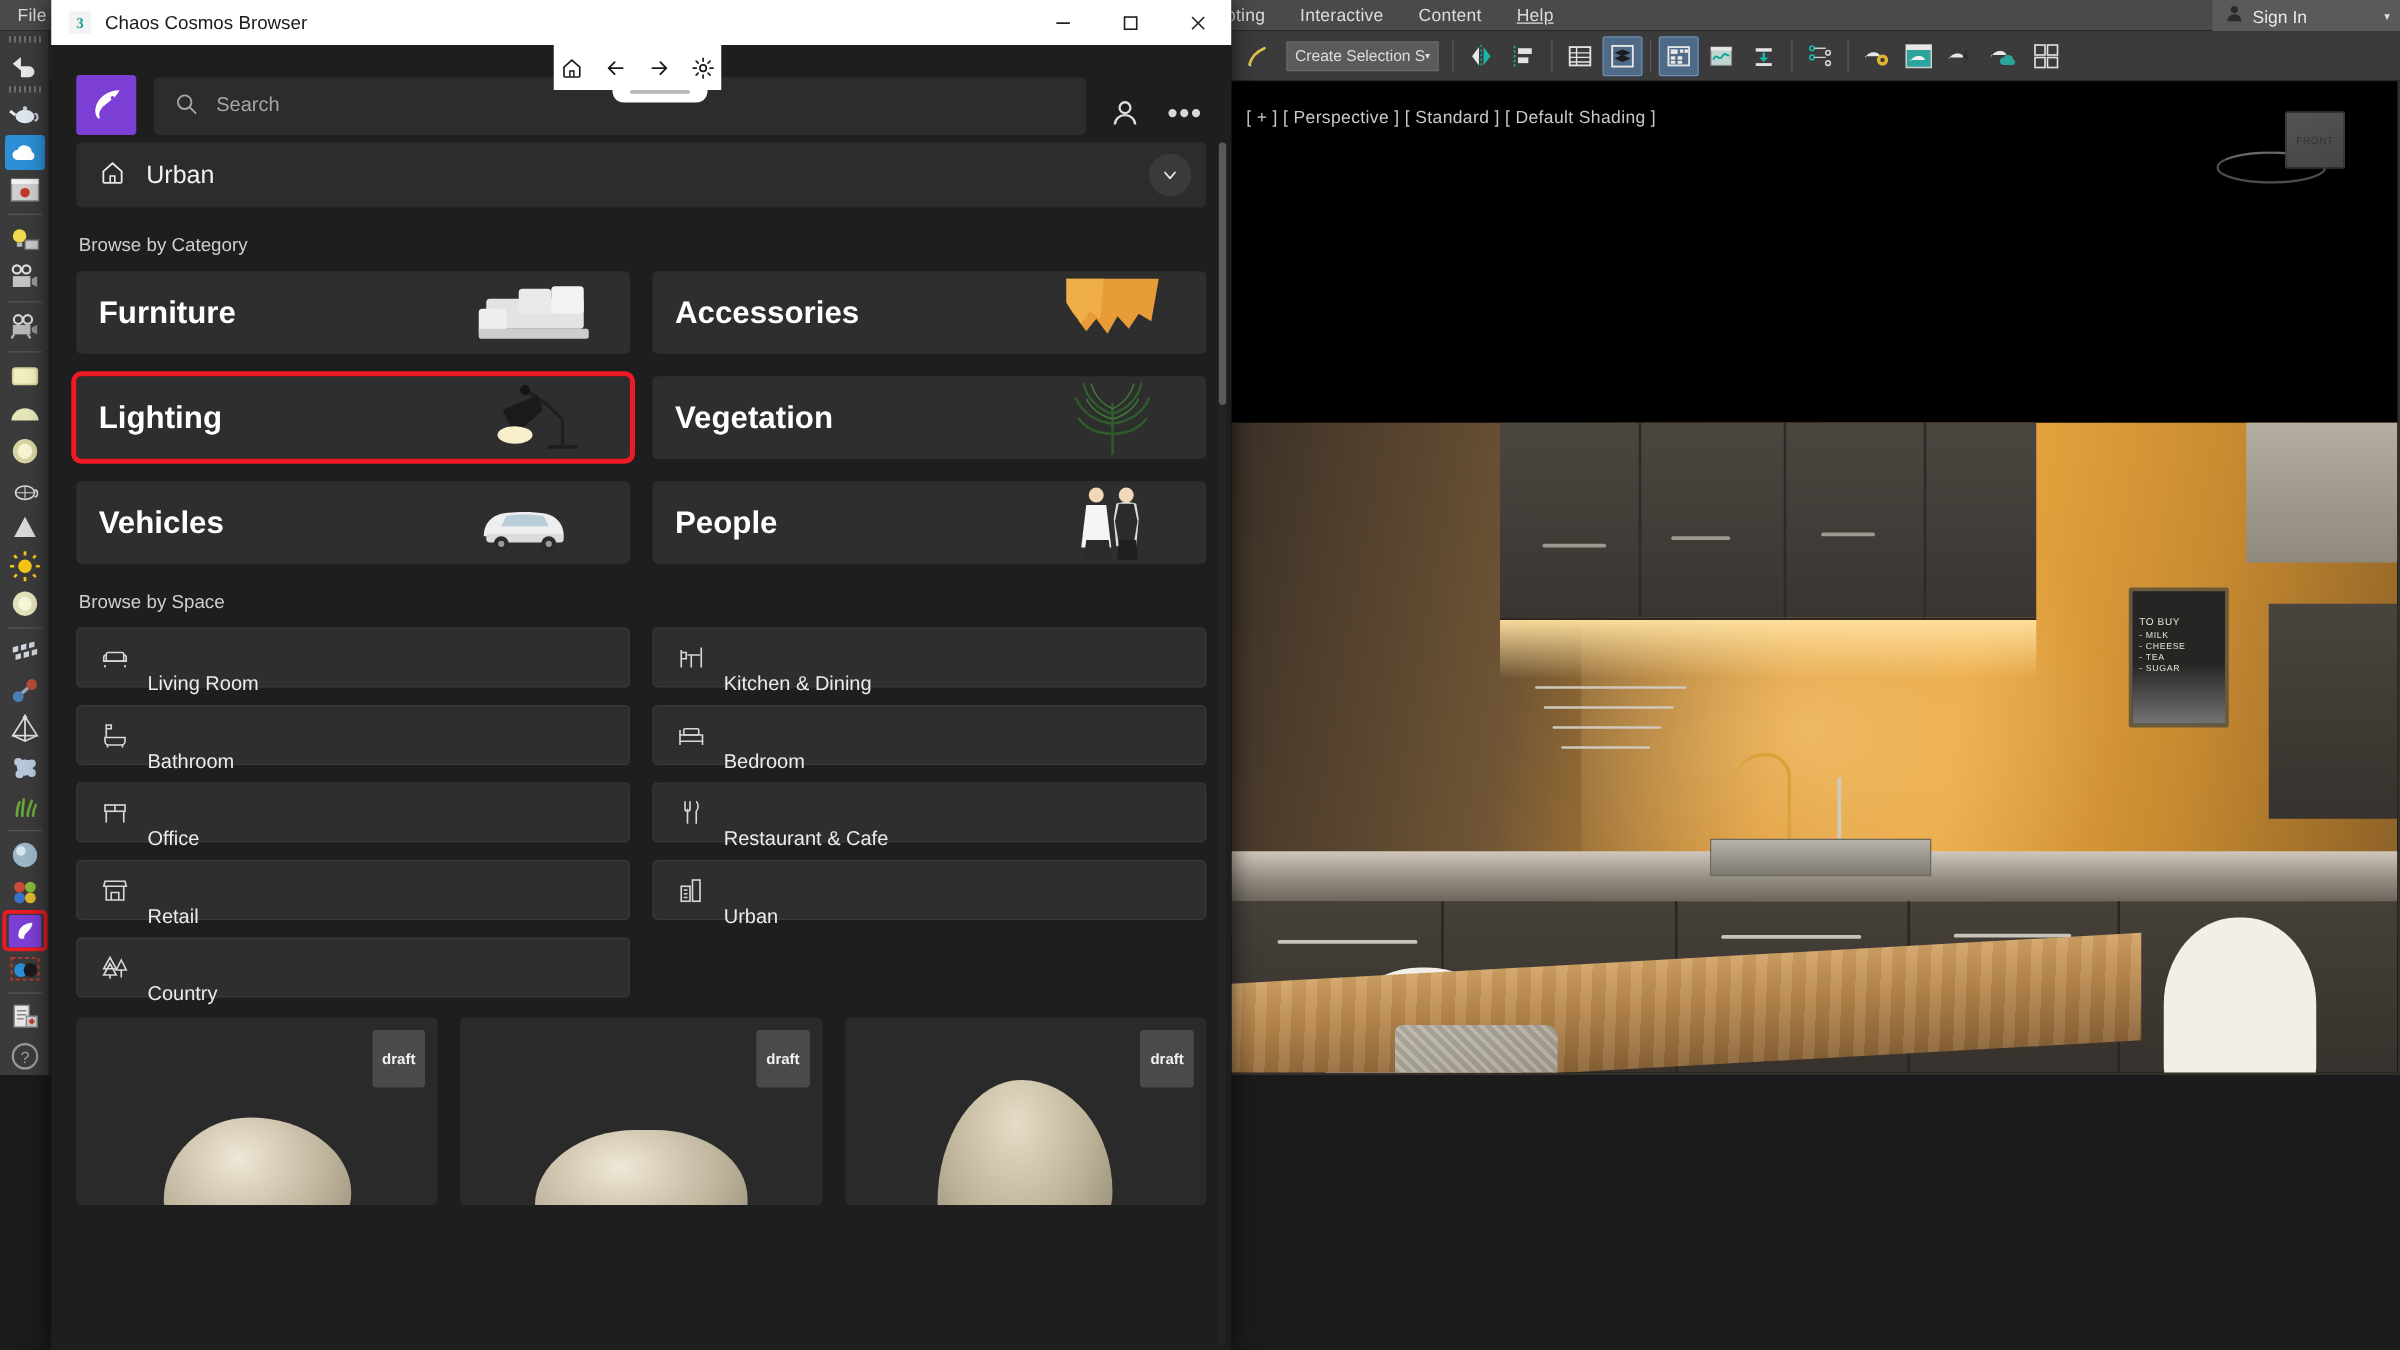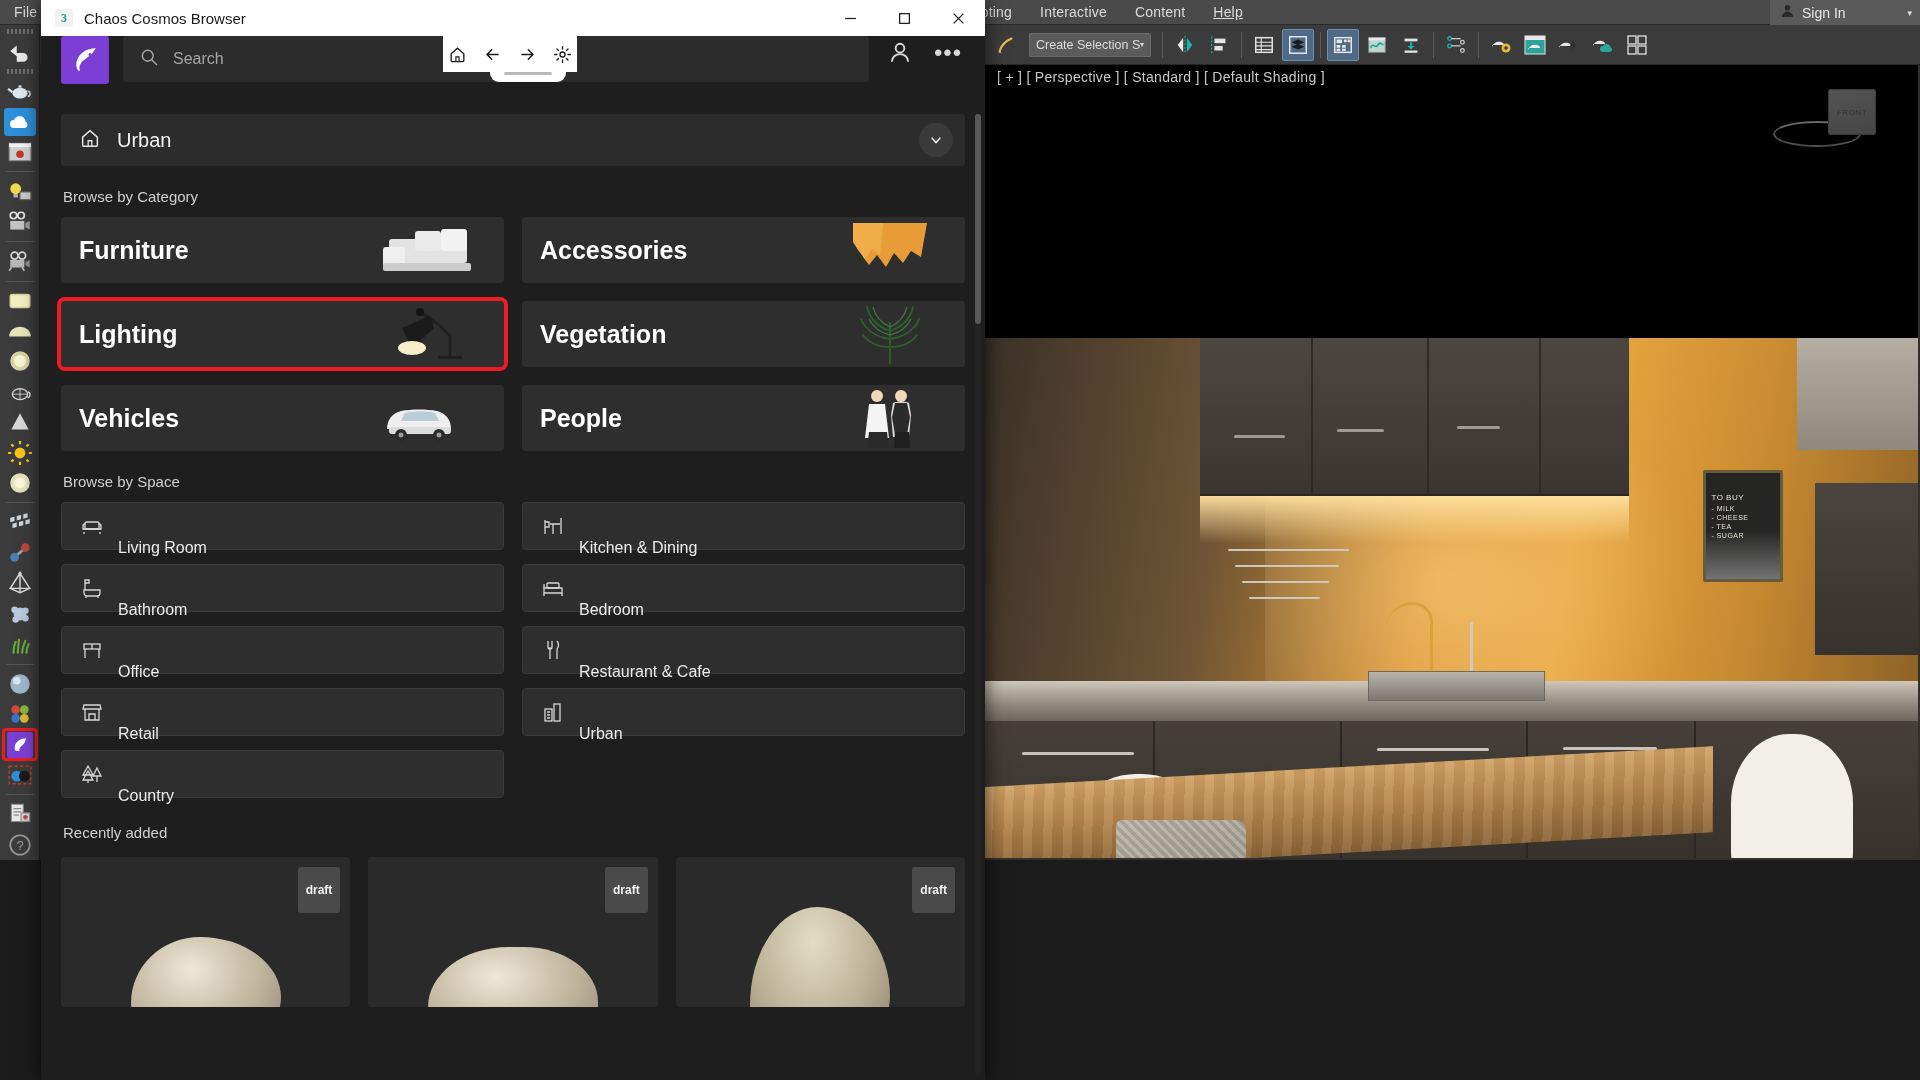--- a/index.html
+++ b/index.html
@@ -66,21 +66,21 @@
   .lt-dots { width: 26px; height: 6px; margin: 2px 0;
     background: repeating-linear-gradient(90deg,#6e6e6e 0 2px,transparent 2px 4px); }
   .lt-highlight { outline: 3px solid #ee1b24; outline-offset: -1px; }
 
   
   .viewport {
     position: absolute; left: 985px; top: 65px; right: 2px; bottom: 2px;
     background: #000; overflow: hidden;
   }
   .vp-label {
-    position: absolute; left: 12px; top: 4px; color: #c9c9c9;
+    position: absolute; left: 12px; top: 20px; color: #c9c9c9;
     font-size: 14px; font-family: "Liberation Sans", sans-serif; letter-spacing: .3px;
   }
   .viewcube {
     position: absolute; right: 55px; top: 20px; width: 92px; height: 80px;
     opacity: .55;
   }
   .vc-cube {
     position: absolute; left: 22px; top: 4px; width: 48px; height: 46px;
     background: linear-gradient(160deg,#9a9a9a,#7e7e7e);
     border: 1px solid #6a6a6a; border-radius: 2px;
@@ -216,21 +216,21 @@
     position: absolute; left: 449px; top: 70px; width: 76px; height: 12px;
     background: #fff; border-radius: 0 0 9px 9px; z-index: 40;
     display:flex; align-items:flex-start; justify-content:center; padding-top:2px;
   }
   .cos-navpill-tab i { display:block; width: 48px; height: 3px; background:#b9b9b9; border-radius:2px; }
   .np-btn { width: 22px; height: 22px; display: flex; align-items: center; justify-content: center; color: #1c1c1c; }
 
   .cos-body { flex: 1; display: flex; flex-direction: column; background: #1e1e1e; overflow: hidden; }
 
   .cos-header {
-    height: 72px; display: flex; align-items: flex-start; padding: 0 20px; gap: 14px;
+    height: 72px; display: flex; align-items: flex-end; padding: 0 20px; gap: 14px;
     flex: 0 0 72px; background:#1e1e1e;
   }
   .cos-logo {
     width: 48px; height: 48px; background: #7c3fd6; border-radius: 3px;
     display: flex; align-items: center; justify-content: center; flex: 0 0 48px;
   }
   .cos-search {
     flex: 1; height: 46px; background: #2c2c2c; border-radius: 4px;
     display: flex; align-items: center; padding: 0 16px; gap: 14px;
   }
@@ -953,21 +953,20 @@
               <svg width="24" height="24" viewBox="0 0 24 24" fill="none" stroke="#d8d8d8" stroke-width="1.3">
                   <path d="M8 4l5 9H3zM8 9l5 9H3zM8 18v3"></path>
                   <path d="M17 6l4 8h-8z"></path>
                   <path d="M17 14v6"></path>
                 </svg>
             </span>
             <span class="nm">Country</span>
           </div>
         </div>
 
-        <div class="sec-title" style="margin-top:26px">Recently added</div>
 
         <div class="recent-row">
           <div class="recent-card">
             <span class="badge">draft</span>
             <span class="rock"></span>
           </div>
           <div class="recent-card">
             <span class="badge">draft</span>
             <span class="rock r2"></span>
           </div>

